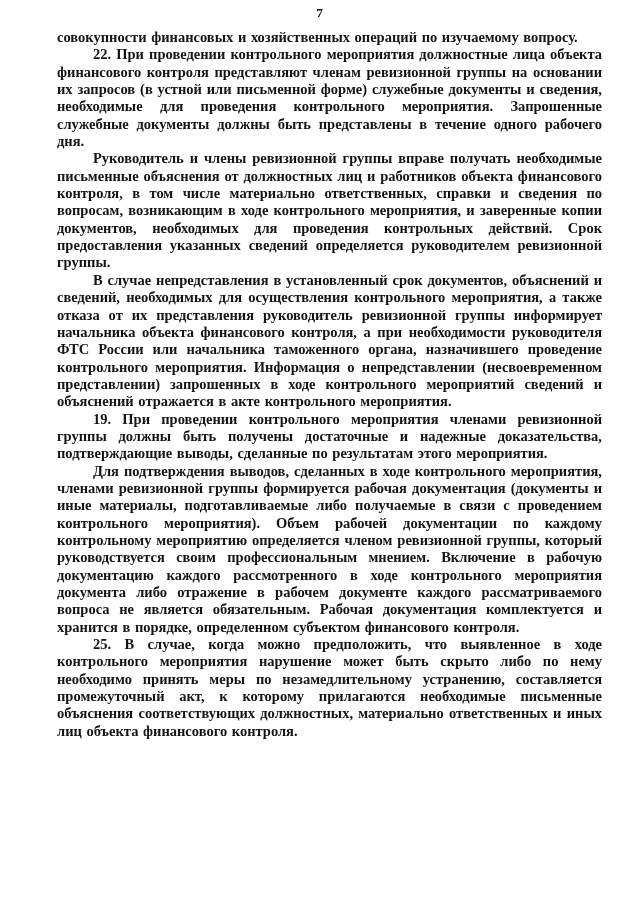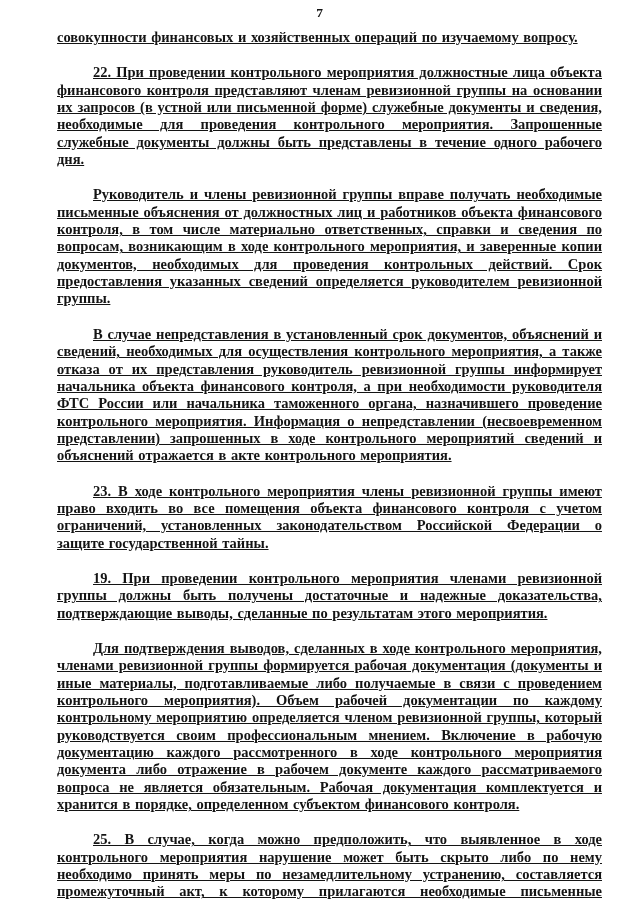--- a/index.html
+++ b/index.html
@@ -33,36 +33,33 @@
     width: 545px;
   }
   .para {
     margin: 0;
     padding: 0;
     font-size: 14.5px;
     line-height: 17.35px;
     font-weight: 600;
     text-align: justify;
     word-spacing: 1px;
-    text-decoration: underline;
   }
   .para.indent {
     text-indent: 36px;
-    margin-top: 18px;
   }
 </style>
 </head>
 <body>
 
 <div class="page">
   <div class="page-number">7</div>
 
   <div class="content">
     <p class="para">совокупности финансовых и хозяйственных операций по изучаемому вопросу.</p>
     <p class="para indent">22. При проведении контрольного мероприятия должностные лица объекта финансового контроля представляют членам ревизионной группы на основании их запросов (в устной или письменной форме) служебные документы и сведения, необходимые для проведения контрольного мероприятия. Запрошенные служебные документы должны быть представлены в течение одного рабочего дня.</p>
     <p class="para indent">Руководитель и члены ревизионной группы вправе получать необходимые письменные объяснения от должностных лиц и работников объекта финансового контроля, в том числе материально ответственных, справки и сведения по вопросам, возникающим в ходе контрольного мероприятия, и заверенные копии документов, необходимых для проведения контрольных действий. Срок предоставления указанных сведений определяется руководителем ревизионной группы.</p>
     <p class="para indent">В случае непредставления в установленный срок документов, объяснений и сведений, необходимых для осуществления контрольного мероприятия, а также отказа от их представления руководитель ревизионной группы информирует начальника объекта финансового контроля, а при необходимости руководителя ФТС России или начальника таможенного органа, назначившего проведение контрольного мероприятия. Информация о непредставлении (несвоевременном представлении) запрошенных в ходе контрольного мероприятий сведений и объяснений отражается в акте контрольного мероприятия.</p>
-    <p class="para indent">23. В ходе контрольного мероприятия члены ревизионной группы имеют право входить во все помещения объекта финансового контроля с учетом ограничений, установленных законодательством Российской Федерации о защите государственной тайны.</p>
     <p class="para indent">19. При проведении контрольного мероприятия членами ревизионной группы должны быть получены достаточные и надежные доказательства, подтверждающие выводы, сделанные по результатам этого мероприятия.</p>
     <p class="para indent">Для подтверждения выводов, сделанных в ходе контрольного мероприятия, членами ревизионной группы формируется рабочая документация (документы и иные материалы, подготавливаемые либо получаемые в связи с проведением контрольного мероприятия). Объем рабочей документации по каждому контрольному мероприятию определяется членом ревизионной группы, который руководствуется своим профессиональным мнением. Включение в рабочую документацию каждого рассмотренного в ходе контрольного мероприятия документа либо отражение в рабочем документе каждого рассматриваемого вопроса не является обязательным. Рабочая документация комплектуется и хранится в порядке, определенном субъектом финансового контроля.</p>
     <p class="para indent">25. В случае, когда можно предположить, что выявленное в ходе контрольного мероприятия нарушение может быть скрыто либо по нему необходимо принять меры по незамедлительному устранению, составляется промежуточный акт, к которому прилагаются необходимые письменные объяснения соответствующих должностных, материально ответственных и иных лиц объекта финансового контроля.</p>
   </div>
 </div>
 
 </body></html>

